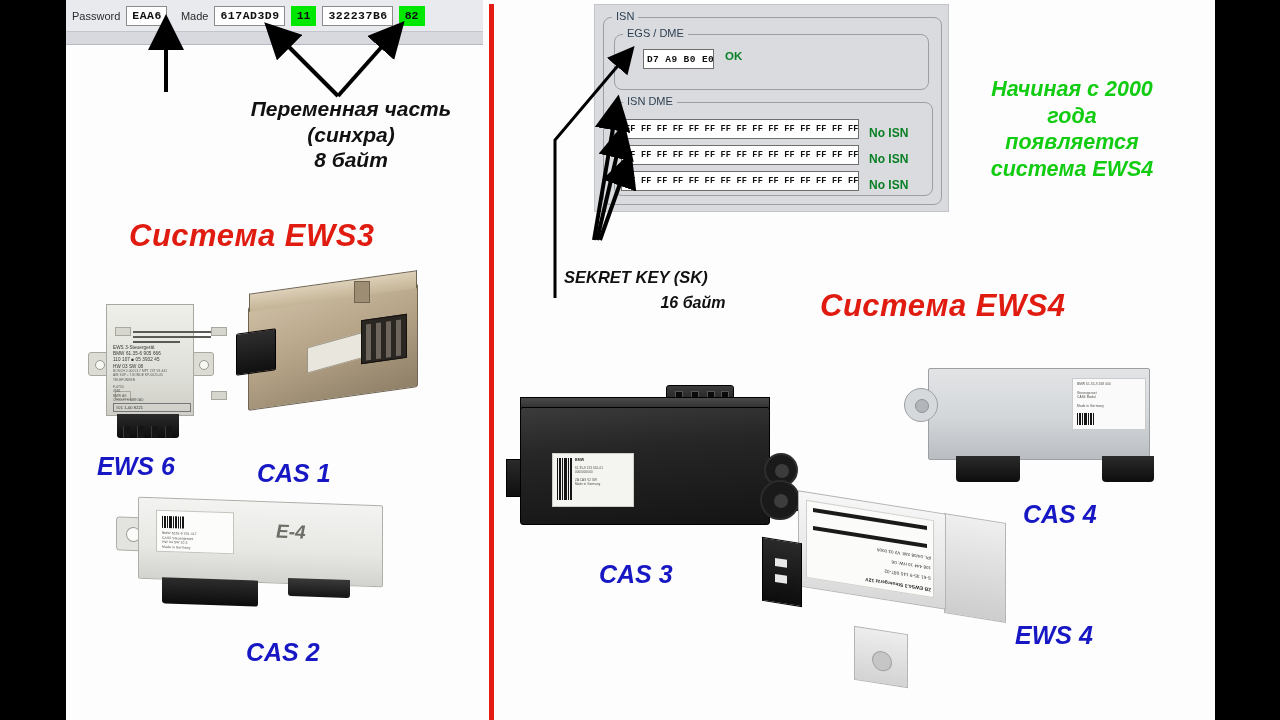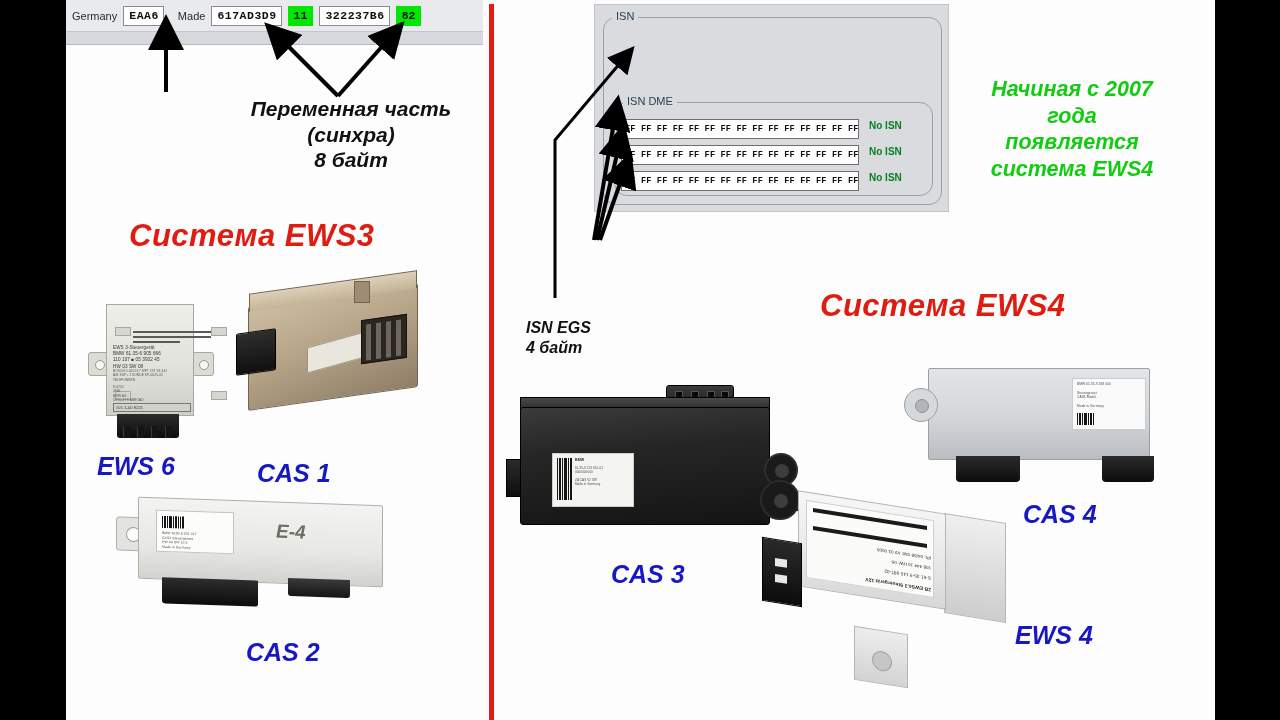--- a/index.html
+++ b/index.html
@@ -83,21 +83,21 @@
   #isn-panel {
     position: absolute;
     left: 528px; top: 4px;
     width: 355px; height: 208px;
     background: #d9dbdf;
     border: 1px solid #c2c4c8;
   }
   .group {
     position: absolute;
     border: 1px solid #9aa0a6;
-    border-radius: 13px;
+    border-radius: 8px;
   }
   .group > .legend {
     position: absolute;
     top: -8px; left: 8px;
     background: #d9dbdf;
     padding: 0 4px;
     font-size: 11px;
     color: #2c3e50;
     font-family: "Liberation Sans", sans-serif;
   }
@@ -126,22 +126,22 @@
     font-size: 11.5px; font-weight: bold; color: #087f23;
     font-family: "Liberation Sans", sans-serif;
   }
   .dme-row { position: absolute; left: 6px; width: 307px; height: 22px; }
   .dme-field {
     position: absolute; left: 0; top: 0;
     width: 238px; height: 20px;
     font-size: 8.6px; letter-spacing: 0.15px;
   }
   .dme-status {
-    position: absolute; left: 248px; top: 1px;
-    font-size: 10px; font-weight: bold; color: #087f23;
+    position: absolute; left: 248px; top: 7px;
+    font-size: 12px; font-weight: bold; color: #087f23;
     font-family: "Liberation Sans", sans-serif;
     white-space: nowrap;
     text-align: right;
   }
   #dme-r0 { top: 16px; }
   #dme-r1 { top: 42px; }
   #dme-r2 { top: 68px; }
 
   
   .anno {
@@ -188,21 +188,21 @@
     position: absolute;
     font-family: "Liberation Sans", sans-serif;
     font-style: italic; font-weight: bold;
     color: #1717c4;
     font-size: 25px;
     white-space: nowrap;
   }
   #lbl-ews3 { left: 31px;  top: 452px; }
   #lbl-cas1 { left: 191px; top: 459px; }
   #lbl-cas2 { left: 180px; top: 638px; }
-  #lbl-cas3 { left: 545px; top: 560px; }
+  #lbl-cas3 { left: 533px; top: 560px; }
   #lbl-cas4 { left: 957px; top: 500px; }
   #lbl-ews4 { left: 949px; top: 621px; }
 
   
   #arrows { position: absolute; left: 0; top: 0; width: 1149px; height: 720px; pointer-events: none; }
 
   
   .device { position: absolute; }
 
   
@@ -420,34 +420,39 @@
 </style>
 </head>
 <body>
 
 <div id="stage">
 
   <div id="canvas">
 
     <div id="toolbar">
       <div id="toolbar-row">
-        <span class="tb-label">Germany</span>
+        <span class="tb-label">Password</span>
         <span class="tb-field">EAA6</span>
         <span class="tb-label" style="margin-left:8px;">Made</span>
         <span class="tb-field">617AD3D9</span>
         <span class="tb-chip">11</span>
         <span class="tb-field">322237B6</span>
         <span class="tb-chip">82</span>
       </div>
     </div>
 
     <div id="isn-panel">
       <div class="group" id="grp-isn">
         <span class="legend">ISN</span>
 
+        <div class="group" id="grp-egs">
+          <span class="legend">EGS / DME</span>
+          <span class="hexfield" id="egs-value">D7 A9 B0 E0</span>
+          <span id="egs-status">OK</span>
+        </div>
 
         <div class="group" id="grp-isndme">
           <span class="legend">ISN DME</span>
 
           <div class="dme-row" id="dme-r0">
             <span class="hexfield dme-field">FF FF FF FF FF FF FF FF FF FF FF FF FF FF FF FF</span>
             <span class="dme-status">No ISN</span>
           </div>
           <div class="dme-row" id="dme-r1">
             <span class="hexfield dme-field">FF FF FF FF FF FF FF FF FF FF FF FF FF FF FF FF</span>
@@ -479,25 +484,27 @@
 
       <path d="M 528 240 L 548 122" stroke="#000" stroke-width="4" fill="none" marker-end="url(#ah)"></path>
       <path d="M 531 240 L 552 150" stroke="#000" stroke-width="4" fill="none" marker-end="url(#ah)"></path>
       <path d="M 534 240 L 556 178" stroke="#000" stroke-width="4" fill="none" marker-end="url(#ah)"></path>
     </svg>
 
     <div class="anno" id="anno-var">Переменная часть
 (синхра)
 8 байт</div>
 
-
-    <div class="anno" id="anno-isnegs">ISN EGS
-4 байт</div>
-
-    <div id="note-green">Начиная с 2007
+    <div class="anno" id="anno-sk">
+      <span>SEKRET KEY (SK)</span>
+      <span class="sub">16  байт</span>
+    </div>
+
+
+    <div id="note-green">Начиная с 2000
 года
 появляется
 система EWS4</div>
 
     <div class="title-red" id="title-ews3">Система EWS3</div>
     <div class="title-red" id="title-ews4">Система EWS4</div>
 
     <div class="device" id="dev-ews3">
       <div class="ear l">
           <div class="hole"></div>

